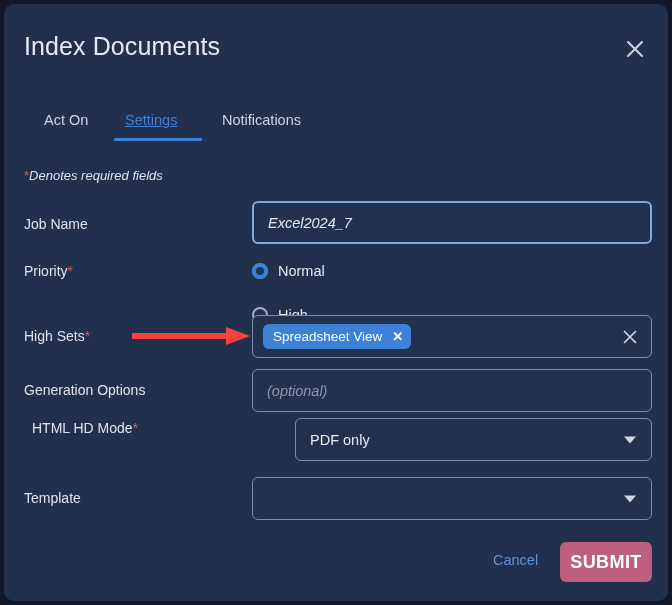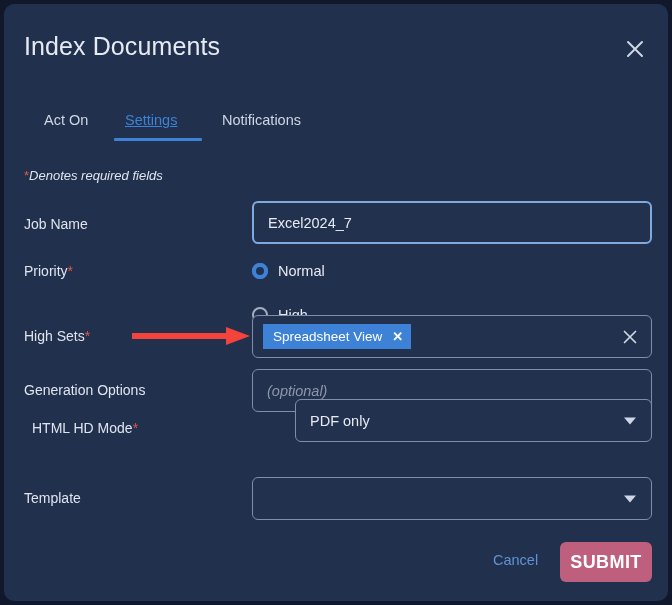--- a/index.html
+++ b/index.html
@@ -109,20 +109,21 @@
     height: 43px;
     width: 100%;
     background: #22314e;
     border: 1px solid #7f8fa8;
     border-radius: 6px;
     color: #e6eaf2;
     font-size: 14.5px;
     font-family: "Liberation Sans", sans-serif;
     padding: 0 14px;
     outline: none;
+    font-style: italic;
   }
   .txt-input.focused {
     border: 2px solid #7eaade;
   }
   .txt-input::placeholder {
     color: #8d97ab;
     font-style: italic;
   }
 
   
@@ -170,21 +171,21 @@
     border-radius: 6px;
     display: flex;
     align-items: center;
     padding: 0 10px;
   }
   .chip {
     display: inline-flex;
     align-items: center;
     height: 25px;
     background: #3d82d6;
-    border-radius: 0;
+    border-radius: 6px;
     padding: 0 8px 0 10px;
     color: #ffffff;
     font-size: 13.5px;
     cursor: pointer;
   }
   .chip-x {
     margin-left: 10px;
     font-size: 13px;
     font-weight: bold;
     line-height: 1;
@@ -319,21 +320,21 @@
         </span>
       </div>
     </div>
 
     <div class="row-label" style="top:378px;">Generation Options</div>
     <div class="ctl" style="top:365px;">
       <input class="txt-input" type="text" placeholder="(optional)" style="">
     </div>
 
     <div class="row-label" style="top:416px;margin-left:8px;"><span>HTML HD Mode</span><span class="star">*</span></div>
-    <div class="ctl" style="top:395px;padding-left:43px;">
+    <div class="ctl" style="top:414px;padding-left:43px;">
       <div class="select-box">
         <span class="select-value">PDF only</span>
         <span class="caret"></span>
       </div>
     </div>
 
     <div class="row-label" style="top:486px;">Template</div>
     <div class="ctl" style="top:473px;">
       <div class="select-box">
         <span class="select-value"></span>

